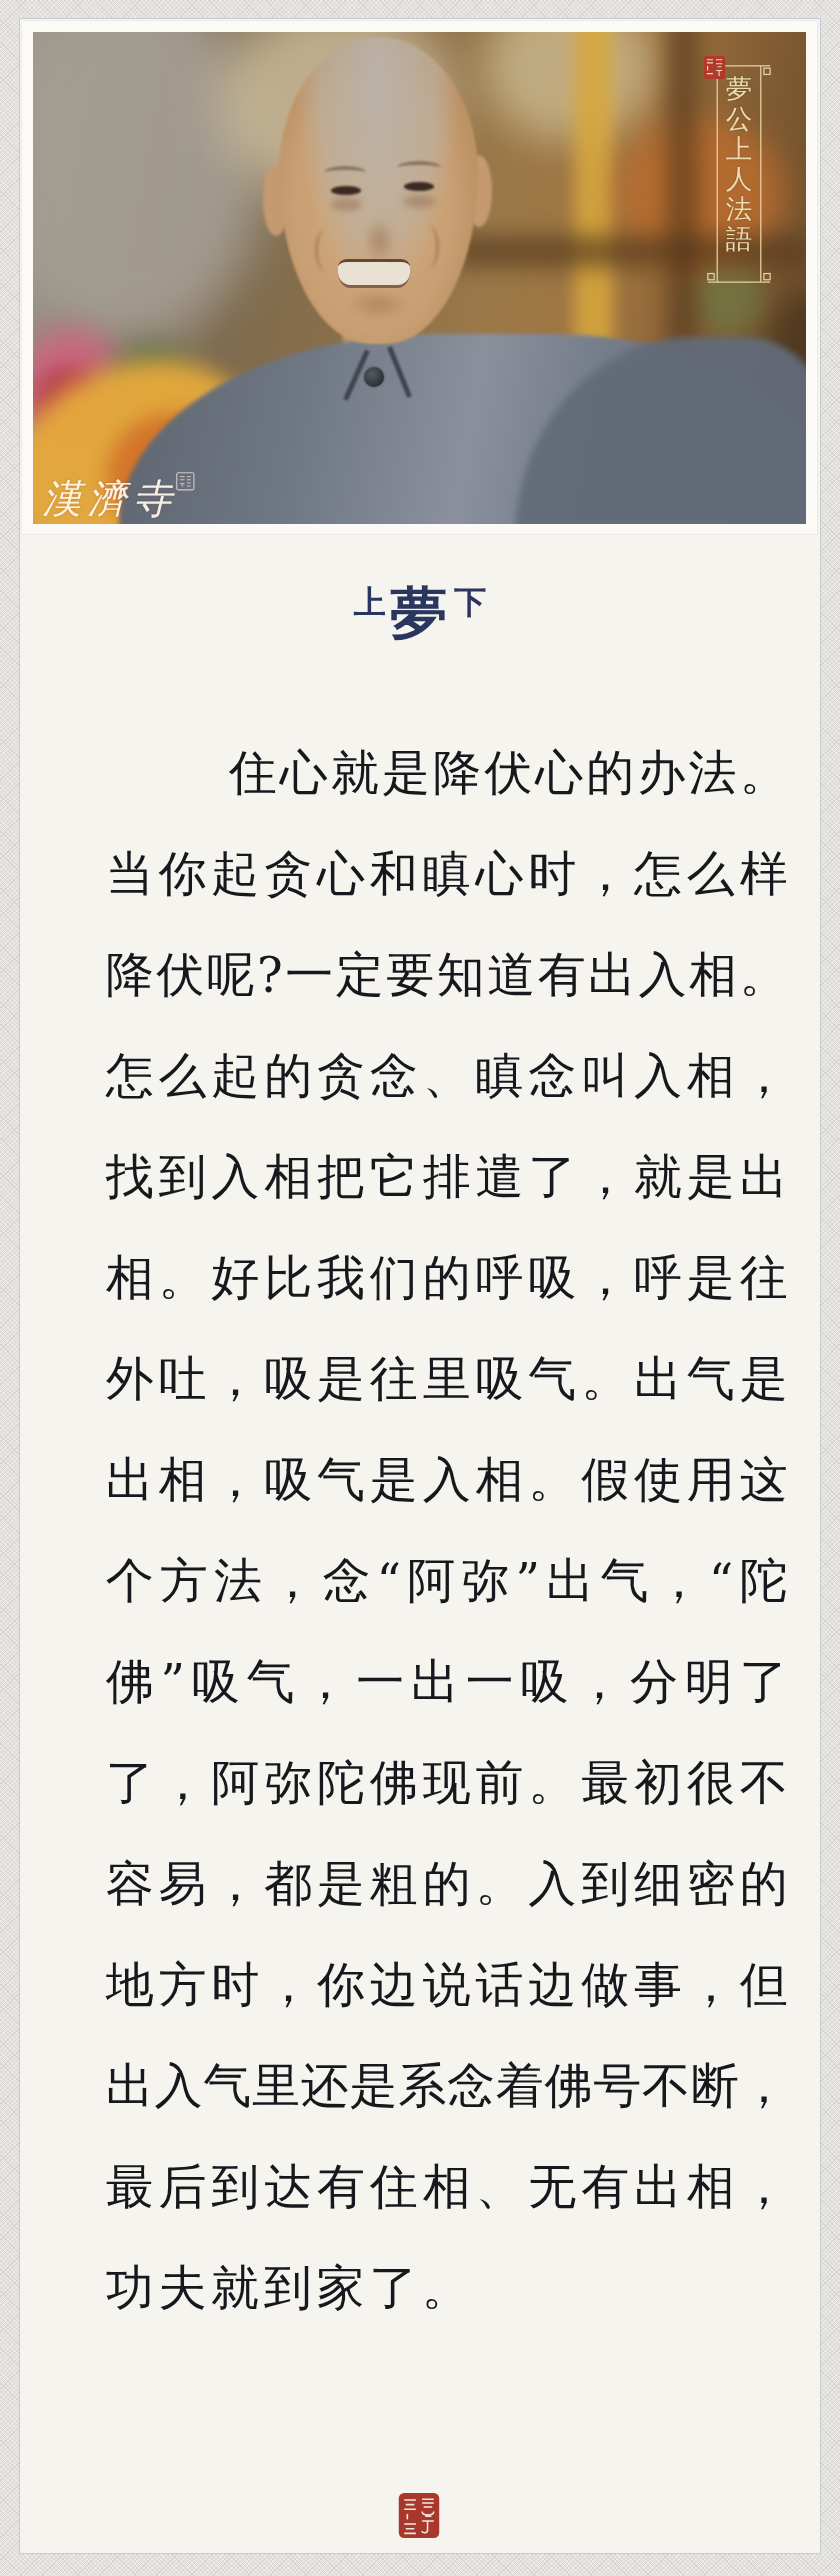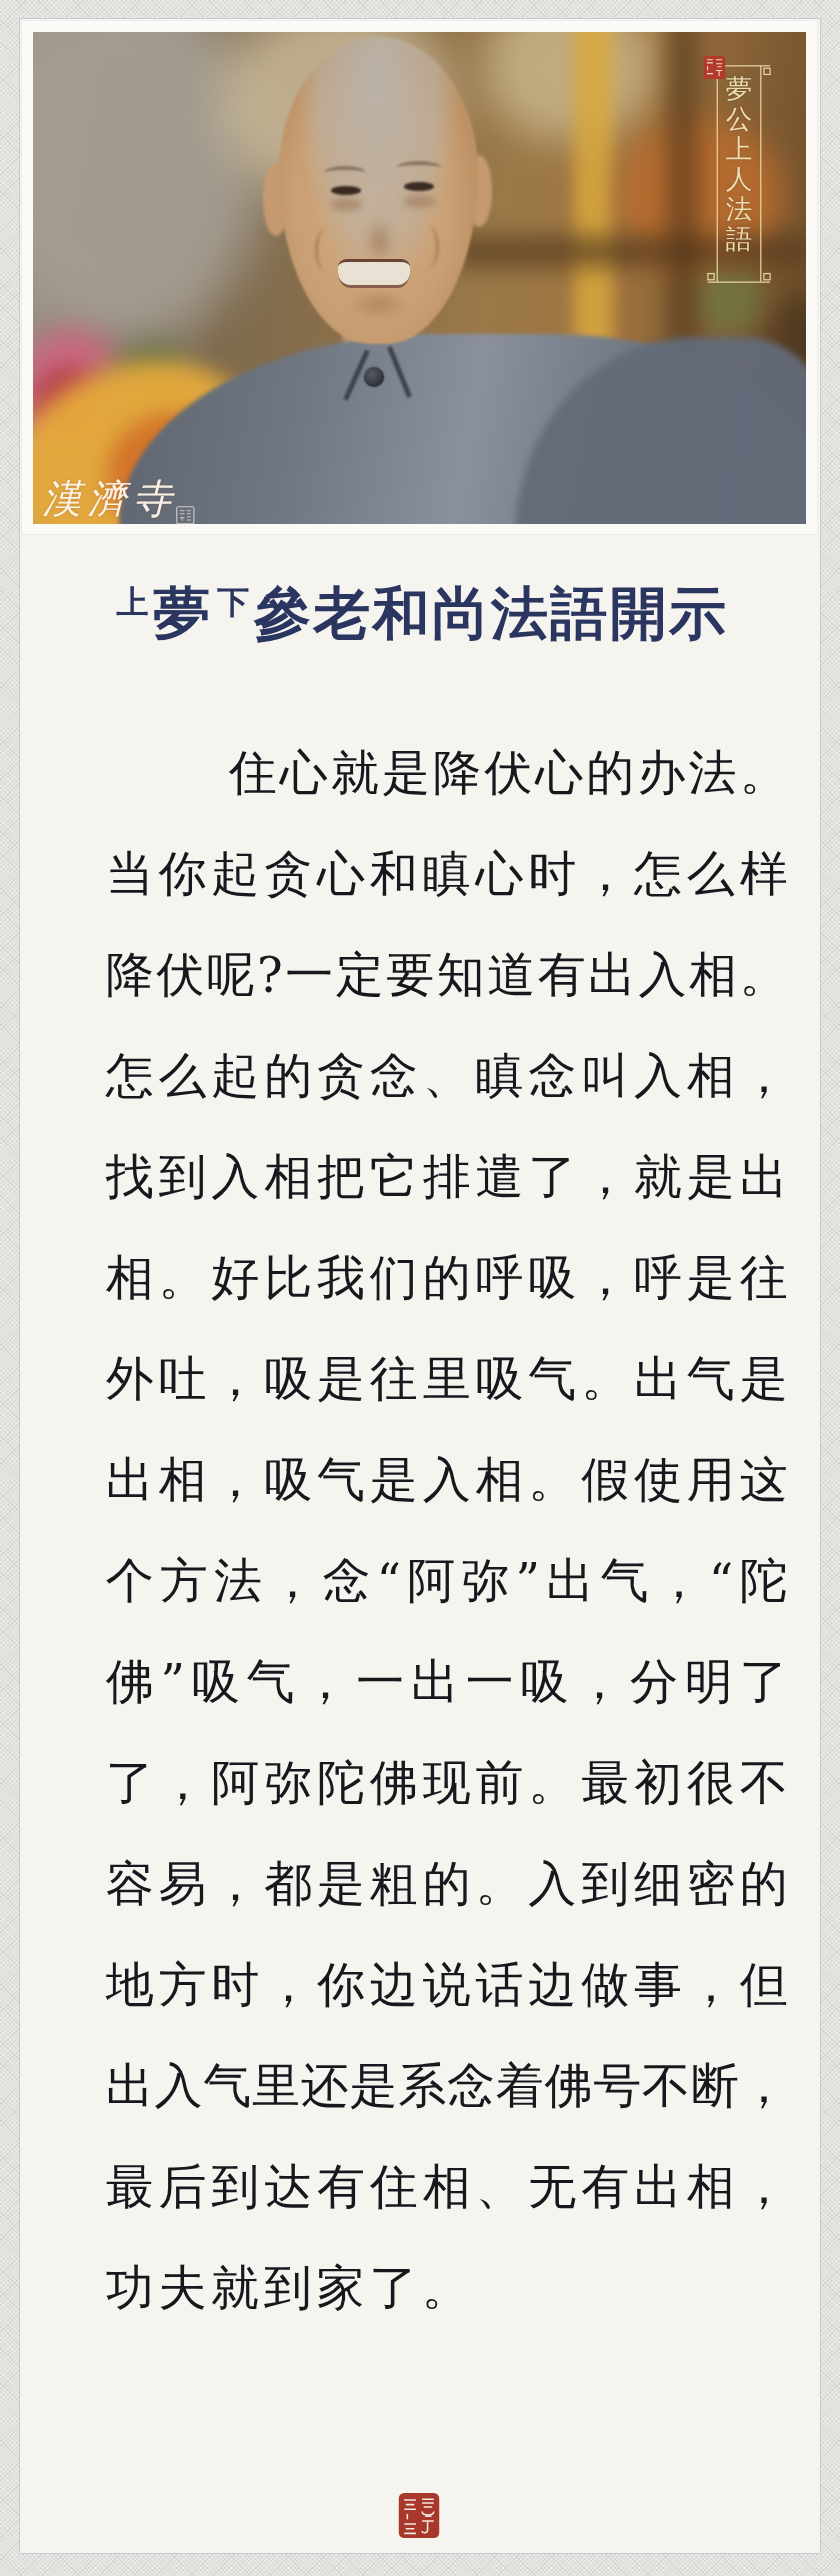--- a/index.html
+++ b/index.html
@@ -81,21 +81,21 @@
     background:radial-gradient(circle at 38% 35%, #565b63, #2e3238 70%); box-shadow:0 0 2.3px rgba(0,0,0,.5); filter:blur(0.4px);}
   
   .side-label{position:absolute; left:670px; top:22.6px; width:72px; height:238px;}
   .side-label svg{position:absolute; left:0; top:0;}
   .v-chars{position:absolute; left:0; top:18.7px; width:72px; text-align:center;
     font-family:"DejaVu Serif","Liberation Serif",serif; color:#ecdcb0; font-size:26.5px; line-height:30px;
     text-shadow:0 0 1.6px rgba(0,0,0,.35);}
   .v-chars div{height:30px;}
   .side-seal{position:absolute; left:24px; top:204px;}
   
-  .watermark{position:absolute; left:9.3px; top:440px; display:flex; align-items:flex-end;
+  .watermark{position:absolute; left:9.3px; top:440px; display:flex; 
     font-family:"DejaVu Serif","Liberation Serif",serif; color:rgba(255,248,238,.95); font-size:39px;
     letter-spacing:6.2px; text-shadow:0 0 2.3px rgba(120,60,20,.35); font-style:italic;}
   .wm-seal{margin-left:-1.6px; margin-bottom:1.6px; opacity:.85;}
   
   .title{position:absolute; left:0; top:565px; width:100%; display:flex; justify-content:center; align-items:flex-start;
     font-family:"DejaVu Serif","Liberation Serif",serif; color:#2a3560; font-weight:700;}
   .t-big{font-size:57px; line-height:1; letter-spacing:2.3px;}
   .t-small{font-size:32px; line-height:1; margin:2.3px 4.7px 0 4.7px;}
   
   .body-text{position:absolute; left:86px; top:703px; width:682px;
@@ -192,21 +192,20 @@
             </g>
           </svg>
         </div>
       </div>
     </div>
 
     <div class="title">
       <span class="t-small">上</span>
       <span class="t-big">夢</span>
       <span class="t-small">下</span>
-      <span class="t-big">參老和尚法語開示</span>
     </div>
 
     <div class="body-text">
       <div class="bt-line indent">
           <span>住</span>
           <span>心</span>
           <span>就</span>
           <span>是</span>
           <span>降</span>
           <span>伏</span>

